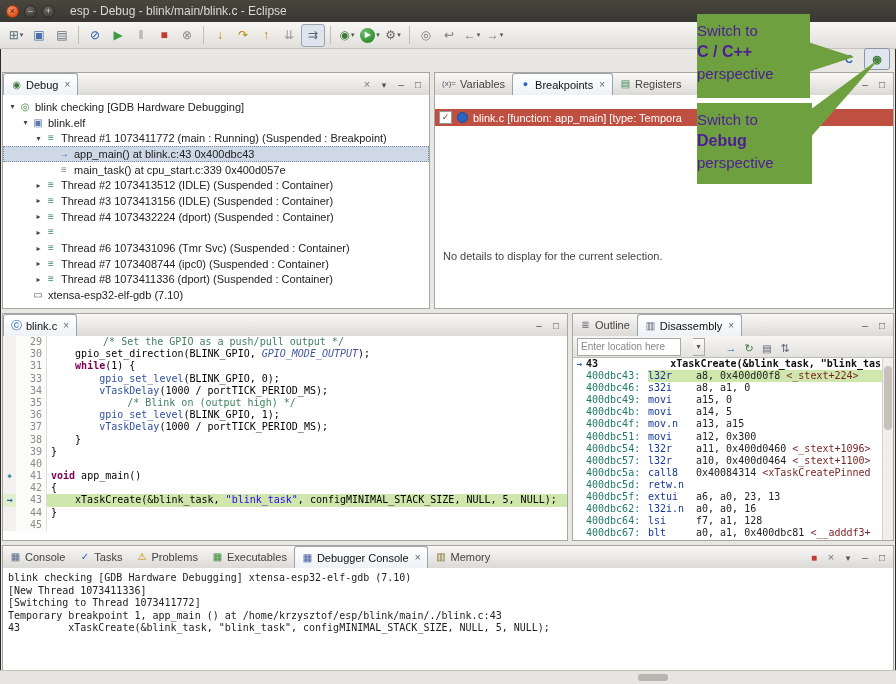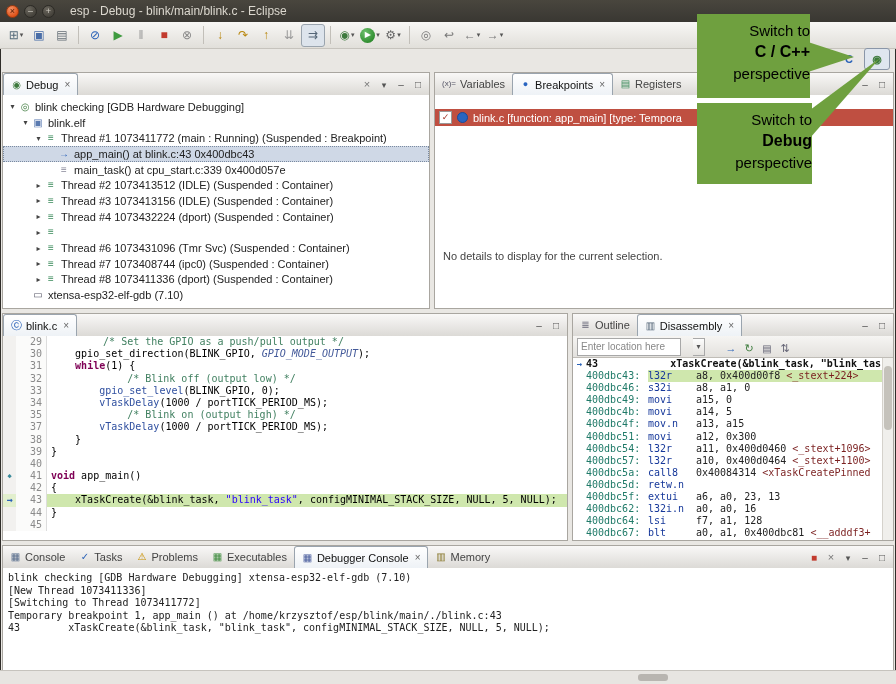--- a/index.html
+++ b/index.html
@@ -80,21 +80,21 @@
   .dis-row.cur .dis-body{background:var(--cur-green,#cfe7ad);}
   .vscroll{position:absolute;right:0;top:44px;bottom:0;width:10px;background:#f0efec;border-left:1px solid #d5d2cc;}
   .vthumb{position:absolute;left:1px;right:1px;top:8px;height:64px;background:#c5c2bb;border-radius:4px;}
   
   #con-lines{padding:4px 0 0 5px;}
   .con-line{font-family:"DejaVu Sans Mono",monospace;font-size:10px;line-height:12.6px;white-space:pre;color:#222;}
   
   #statusbar{position:absolute;left:0;bottom:0;width:100%;height:13px;background:#e7e5e1;border-top:1px solid #c6c3bd;}
   #hthumb{position:absolute;left:638px;top:3px;width:30px;height:7px;background:#b8b5b0;border-radius:3px;}
   
-  .callout{position:absolute;background:var(--callout-green,#6fa03f);color:#000000;text-align:right;padding-top:8px;z-index:50;box-sizing:border-box;padding-left:32px;}
+  .callout{position:absolute;background:var(--callout-green,#6fa03f);color:#4c1d95;text-align:left;padding-top:8px;z-index:50;box-sizing:border-box;}
   #callout1{left:697px;top:14px;width:113px;height:84px;}
   #callout2{left:697px;top:103px;width:115px;height:81px;}
   .callout .l1,.callout .l3{font-size:15px;}
   .callout .l2{font-size:16px;font-weight:bold;margin:4px 0;}
   #tails{position:absolute;left:0;top:0;z-index:49;pointer-events:none;}
   #tails polygon{fill:var(--callout-green,#6fa03f);}
 </style>
 </head>
 <body>
 
@@ -328,37 +328,37 @@
           <span class="ed-num">30</span>
           <span class="ed-code"><span>    gpio_set_direction(BLINK_GPIO, </span><span class="tk-en">GPIO_MODE_OUTPUT</span><span>);</span></span>
         </div>
         <div class="ed-row">
           <span class="ed-ann"></span>
           <span class="ed-num">31</span>
           <span class="ed-code"><span>    </span><span class="tk-kw">while</span><span>(1) {</span></span>
         </div>
         <div class="ed-row">
           <span class="ed-ann"></span>
-          <span class="ed-num">32</span>
-          <span class="ed-code"><span>        </span><span class="tk-cm">/* Blink off (output low) */</span></span>
-        </div>
-        <div class="ed-row">
-          <span class="ed-ann"></span>
           <span class="ed-num">33</span>
           <span class="ed-code"><span>        </span><span class="tk-fn">gpio_set_level</span><span>(BLINK_GPIO, 0);</span></span>
         </div>
         <div class="ed-row">
           <span class="ed-ann"></span>
           <span class="ed-num">34</span>
           <span class="ed-code"><span>        </span><span class="tk-fn">vTaskDelay</span><span>(1000 / portTICK_PERIOD_MS);</span></span>
         </div>
         <div class="ed-row">
           <span class="ed-ann"></span>
           <span class="ed-num">35</span>
           <span class="ed-code"><span>        </span><span class="tk-cm">/* Blink on (output high) */</span></span>
+        </div>
+        <div class="ed-row">
+          <span class="ed-ann"></span>
+          <span class="ed-num">36</span>
+          <span class="ed-code"><span>        </span><span class="tk-fn">gpio_set_level</span><span>(BLINK_GPIO, 1);</span></span>
         </div>
         <div class="ed-row">
           <span class="ed-ann"></span>
           <span class="ed-num">37</span>
           <span class="ed-code"><span>        </span><span class="tk-fn">vTaskDelay</span><span>(1000 / portTICK_PERIOD_MS);</span></span>
         </div>
         <div class="ed-row">
           <span class="ed-ann"></span>
           <span class="ed-num">38</span>
           <span class="ed-code"><span>    }</span></span>

